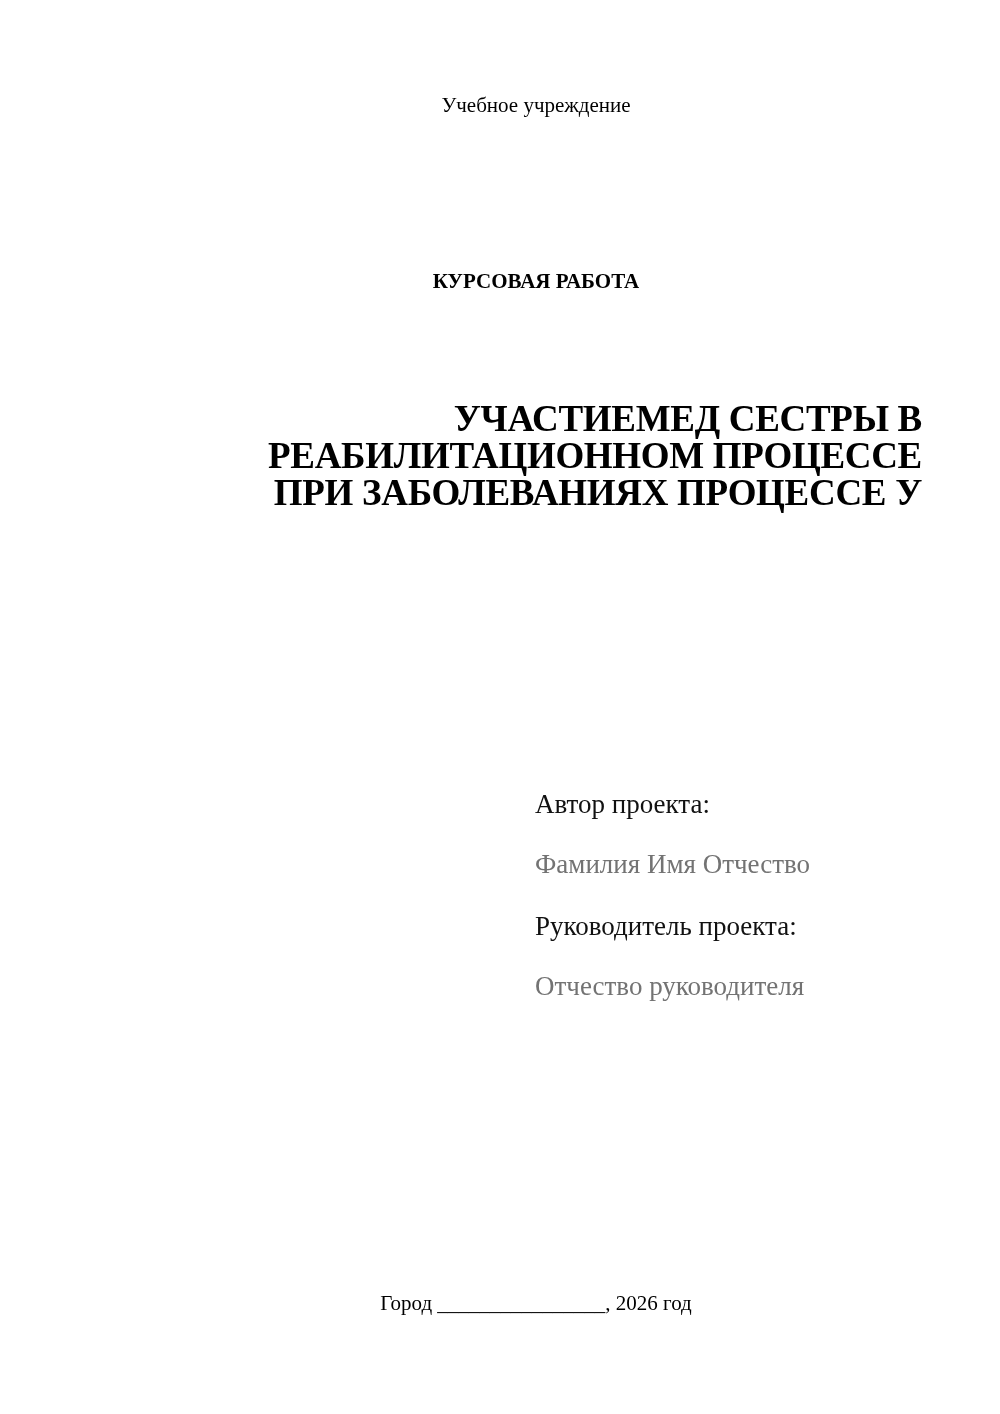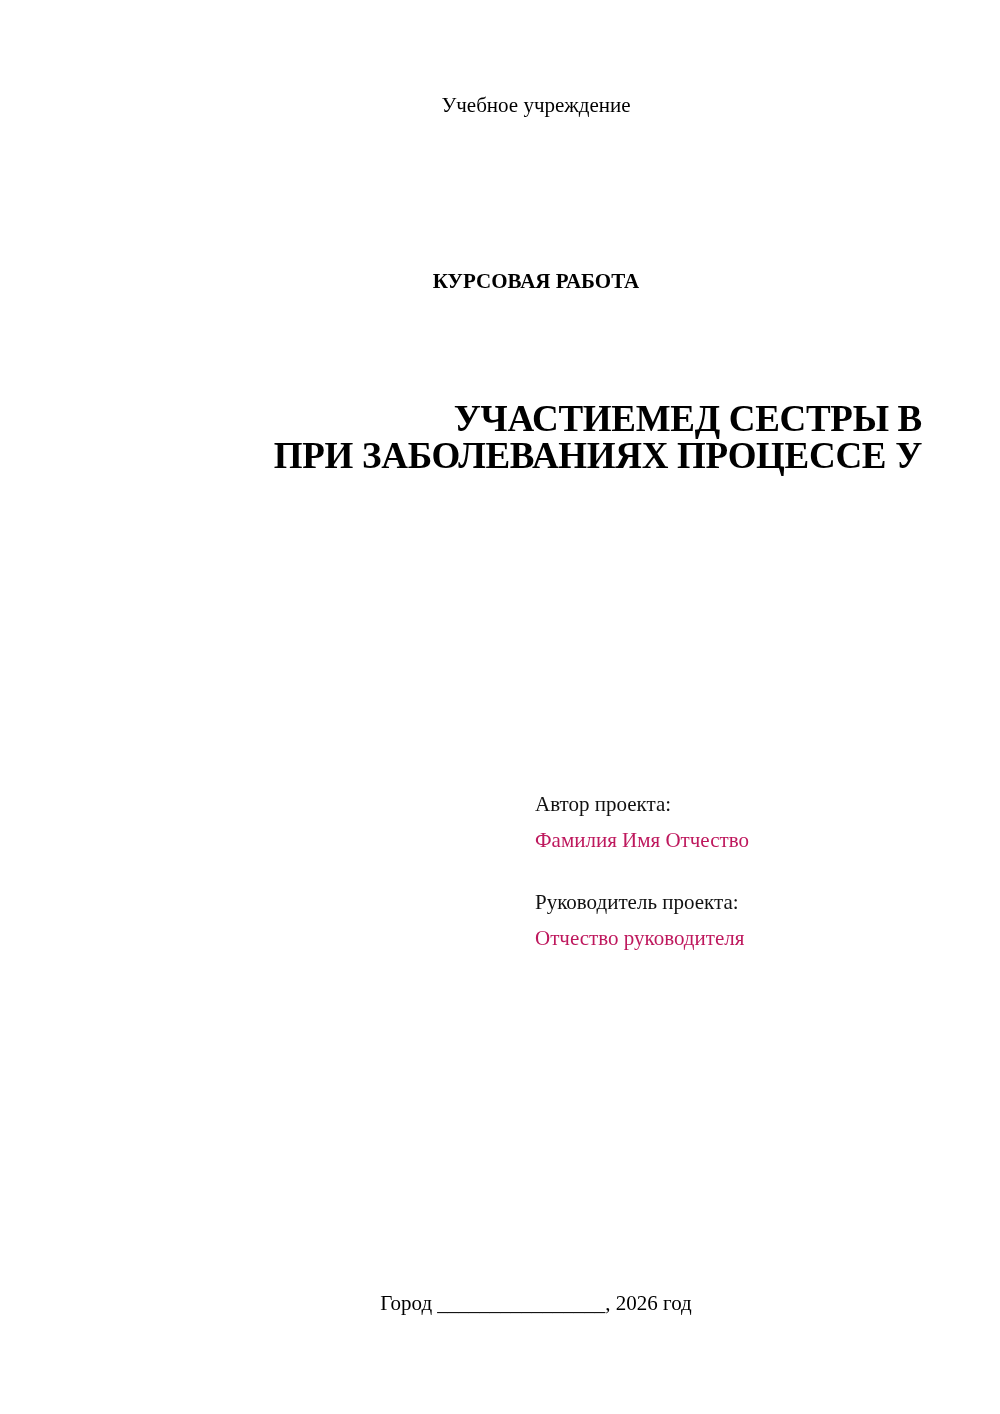--- a/index.html
+++ b/index.html
@@ -53,25 +53,25 @@
       letter-spacing: -0.3px;
     }
     .title .line {
       display: block;
       white-space: nowrap;
     }
     .credits {
       position: absolute;
       top: 786px;
       left: 535px;
-      font-size: 21px;
+      font-size: 27px;
       line-height: 36px;
     }
     .credits .label { color: #111111; display: block; }
-    .credits .value { color: #be185d; display: block; }
+    .credits .value { color: #737373; display: block; margin-top: 24px; }
     .credits .block { margin-bottom: 26px; }
     .footer {
       position: absolute;
       top: 1288px;
       left: 0;
       width: 1072px;
       text-align: center;
       font-size: 21px;
       line-height: 30px;
     }
@@ -79,20 +79,21 @@
 </head>
 <body>
 
 <div class="page">
   <div class="institution">Учебное учреждение</div>
 
   <div class="work-type">КУРСОВАЯ РАБОТА</div>
 
   <div class="title">
     <span class="line">УЧАСТИЕМЕД СЕСТРЫ В</span>
+    <span class="line">РЕАБИЛИТАЦИОННОМ ПРОЦЕССЕ</span>
     <span class="line">ПРИ ЗАБОЛЕВАНИЯХ ПРОЦЕССЕ У</span>
   </div>
 
   <div class="credits">
     <div class="block">
       <span class="label">Автор проекта:</span>
       <span class="value">Фамилия Имя Отчество</span>
     </div>
     <div class="block">
       <span class="label">Руководитель проекта:</span>

